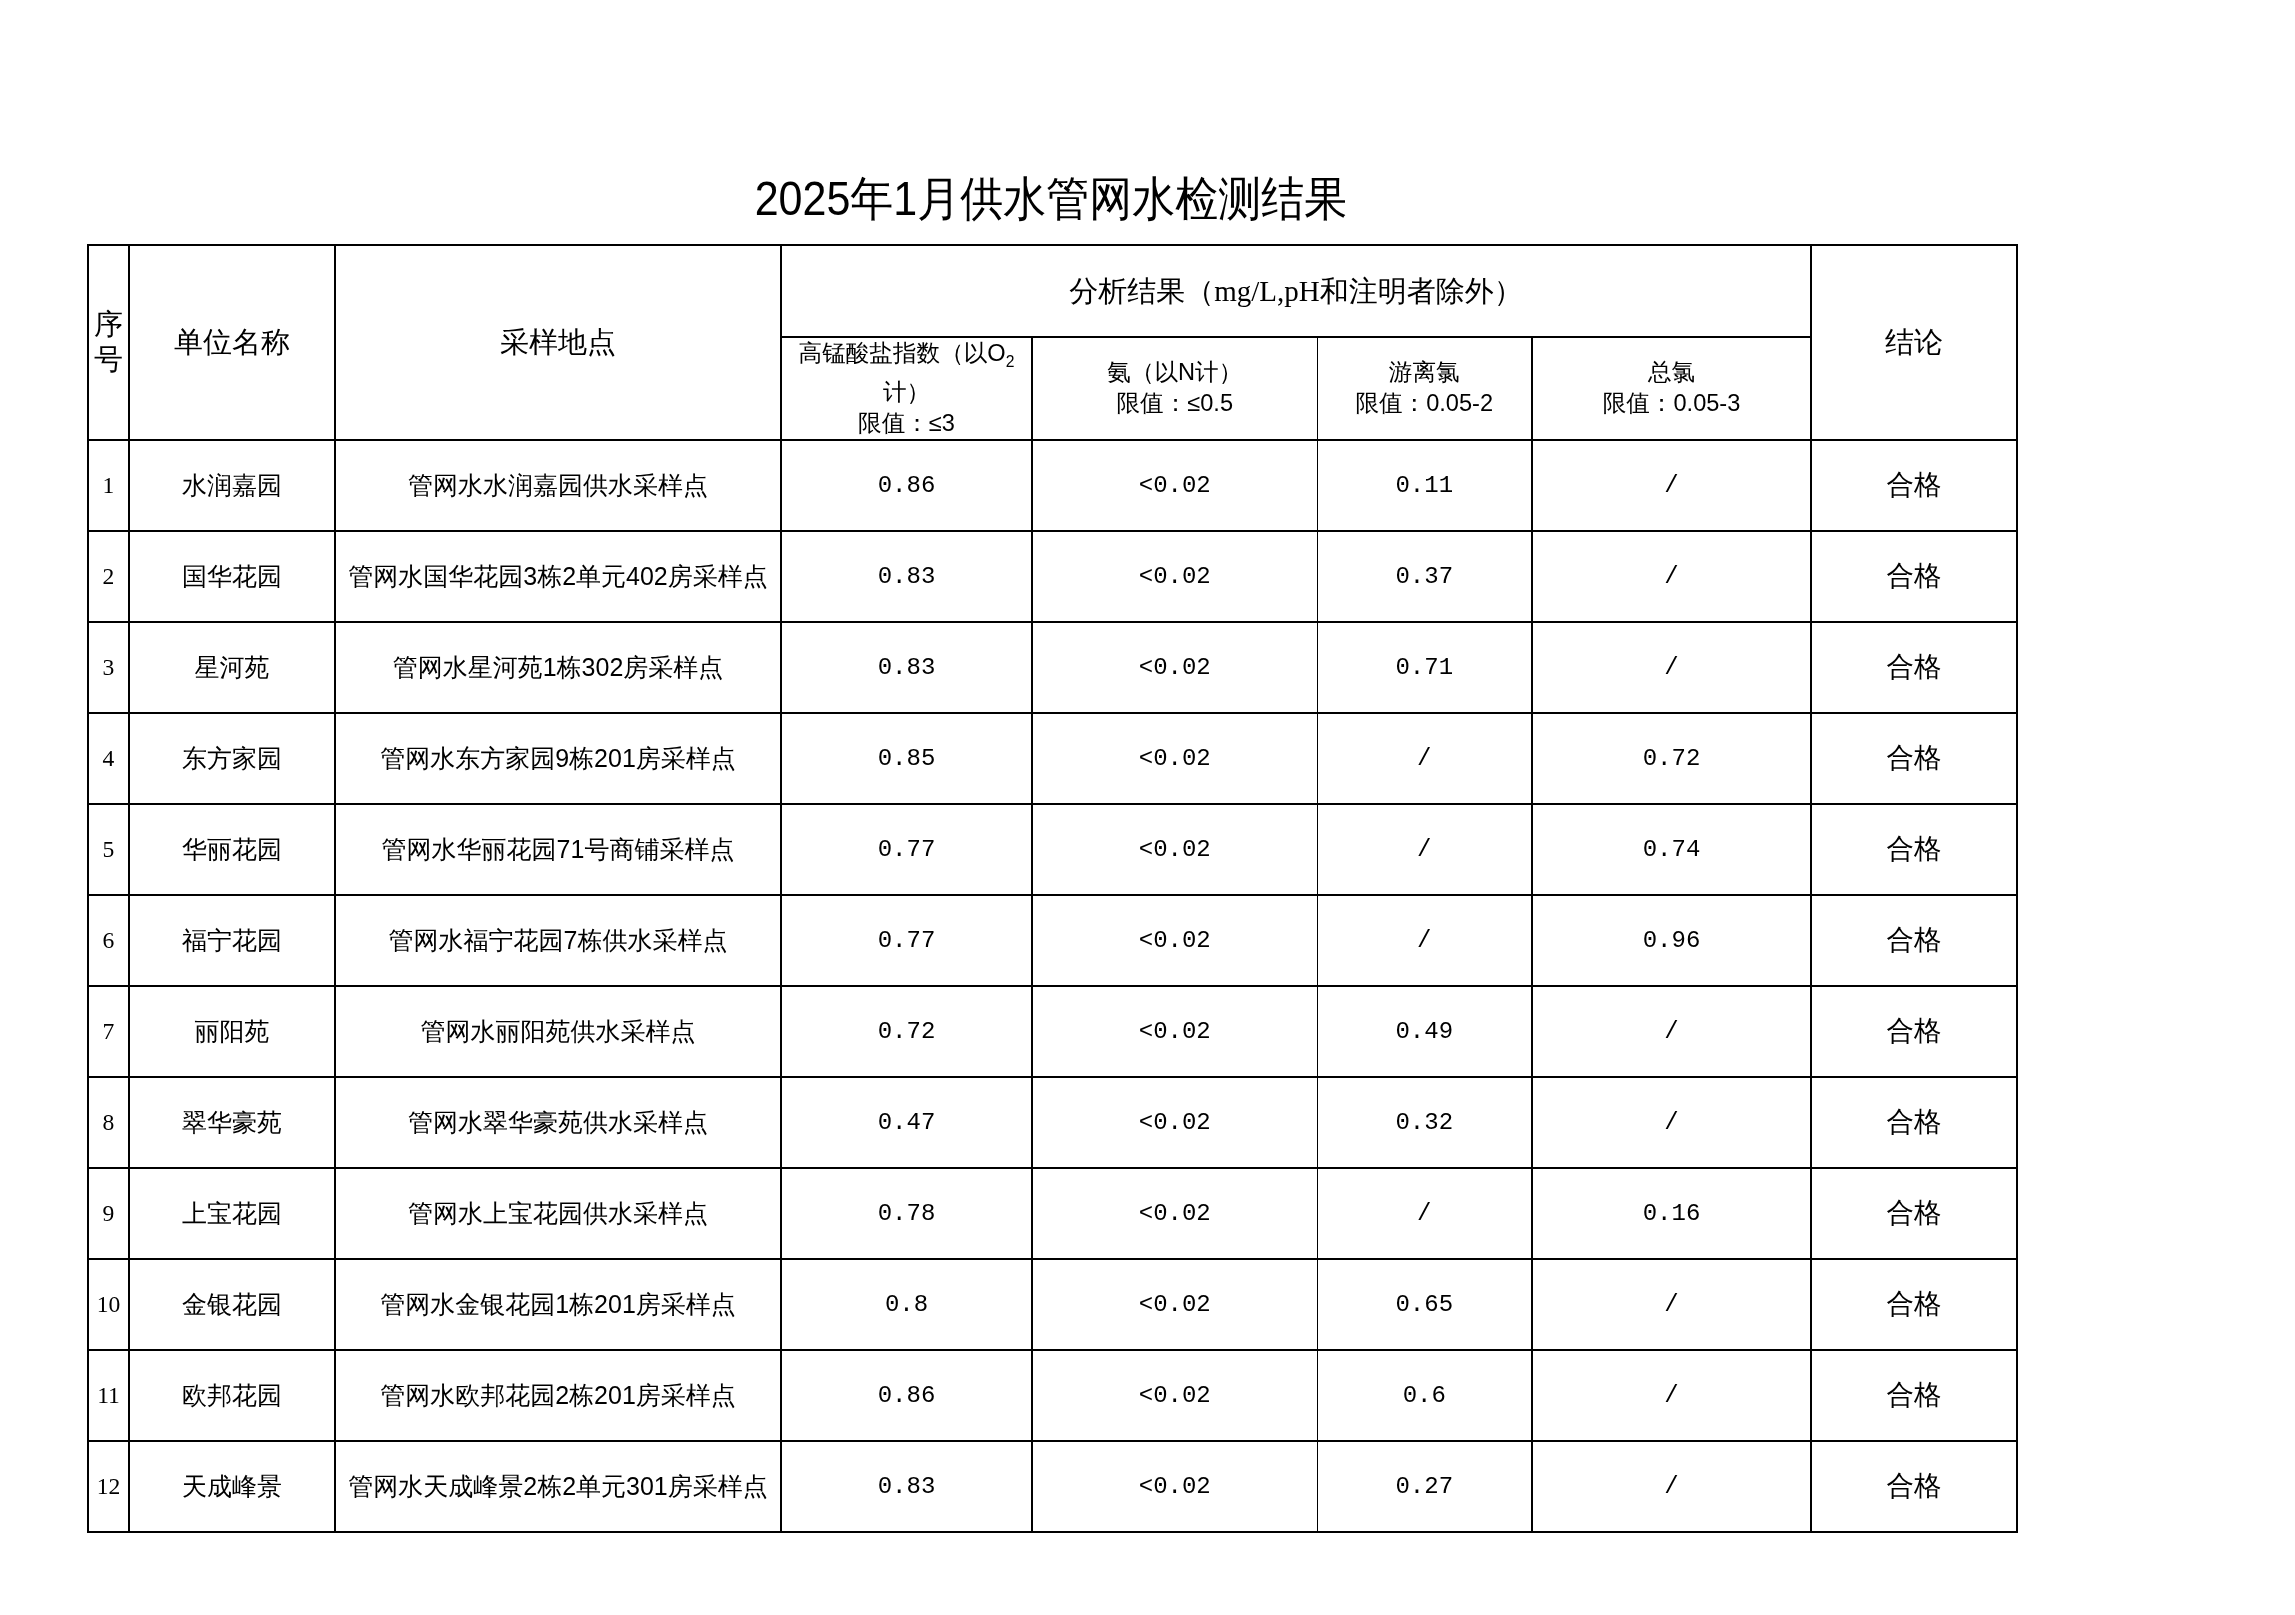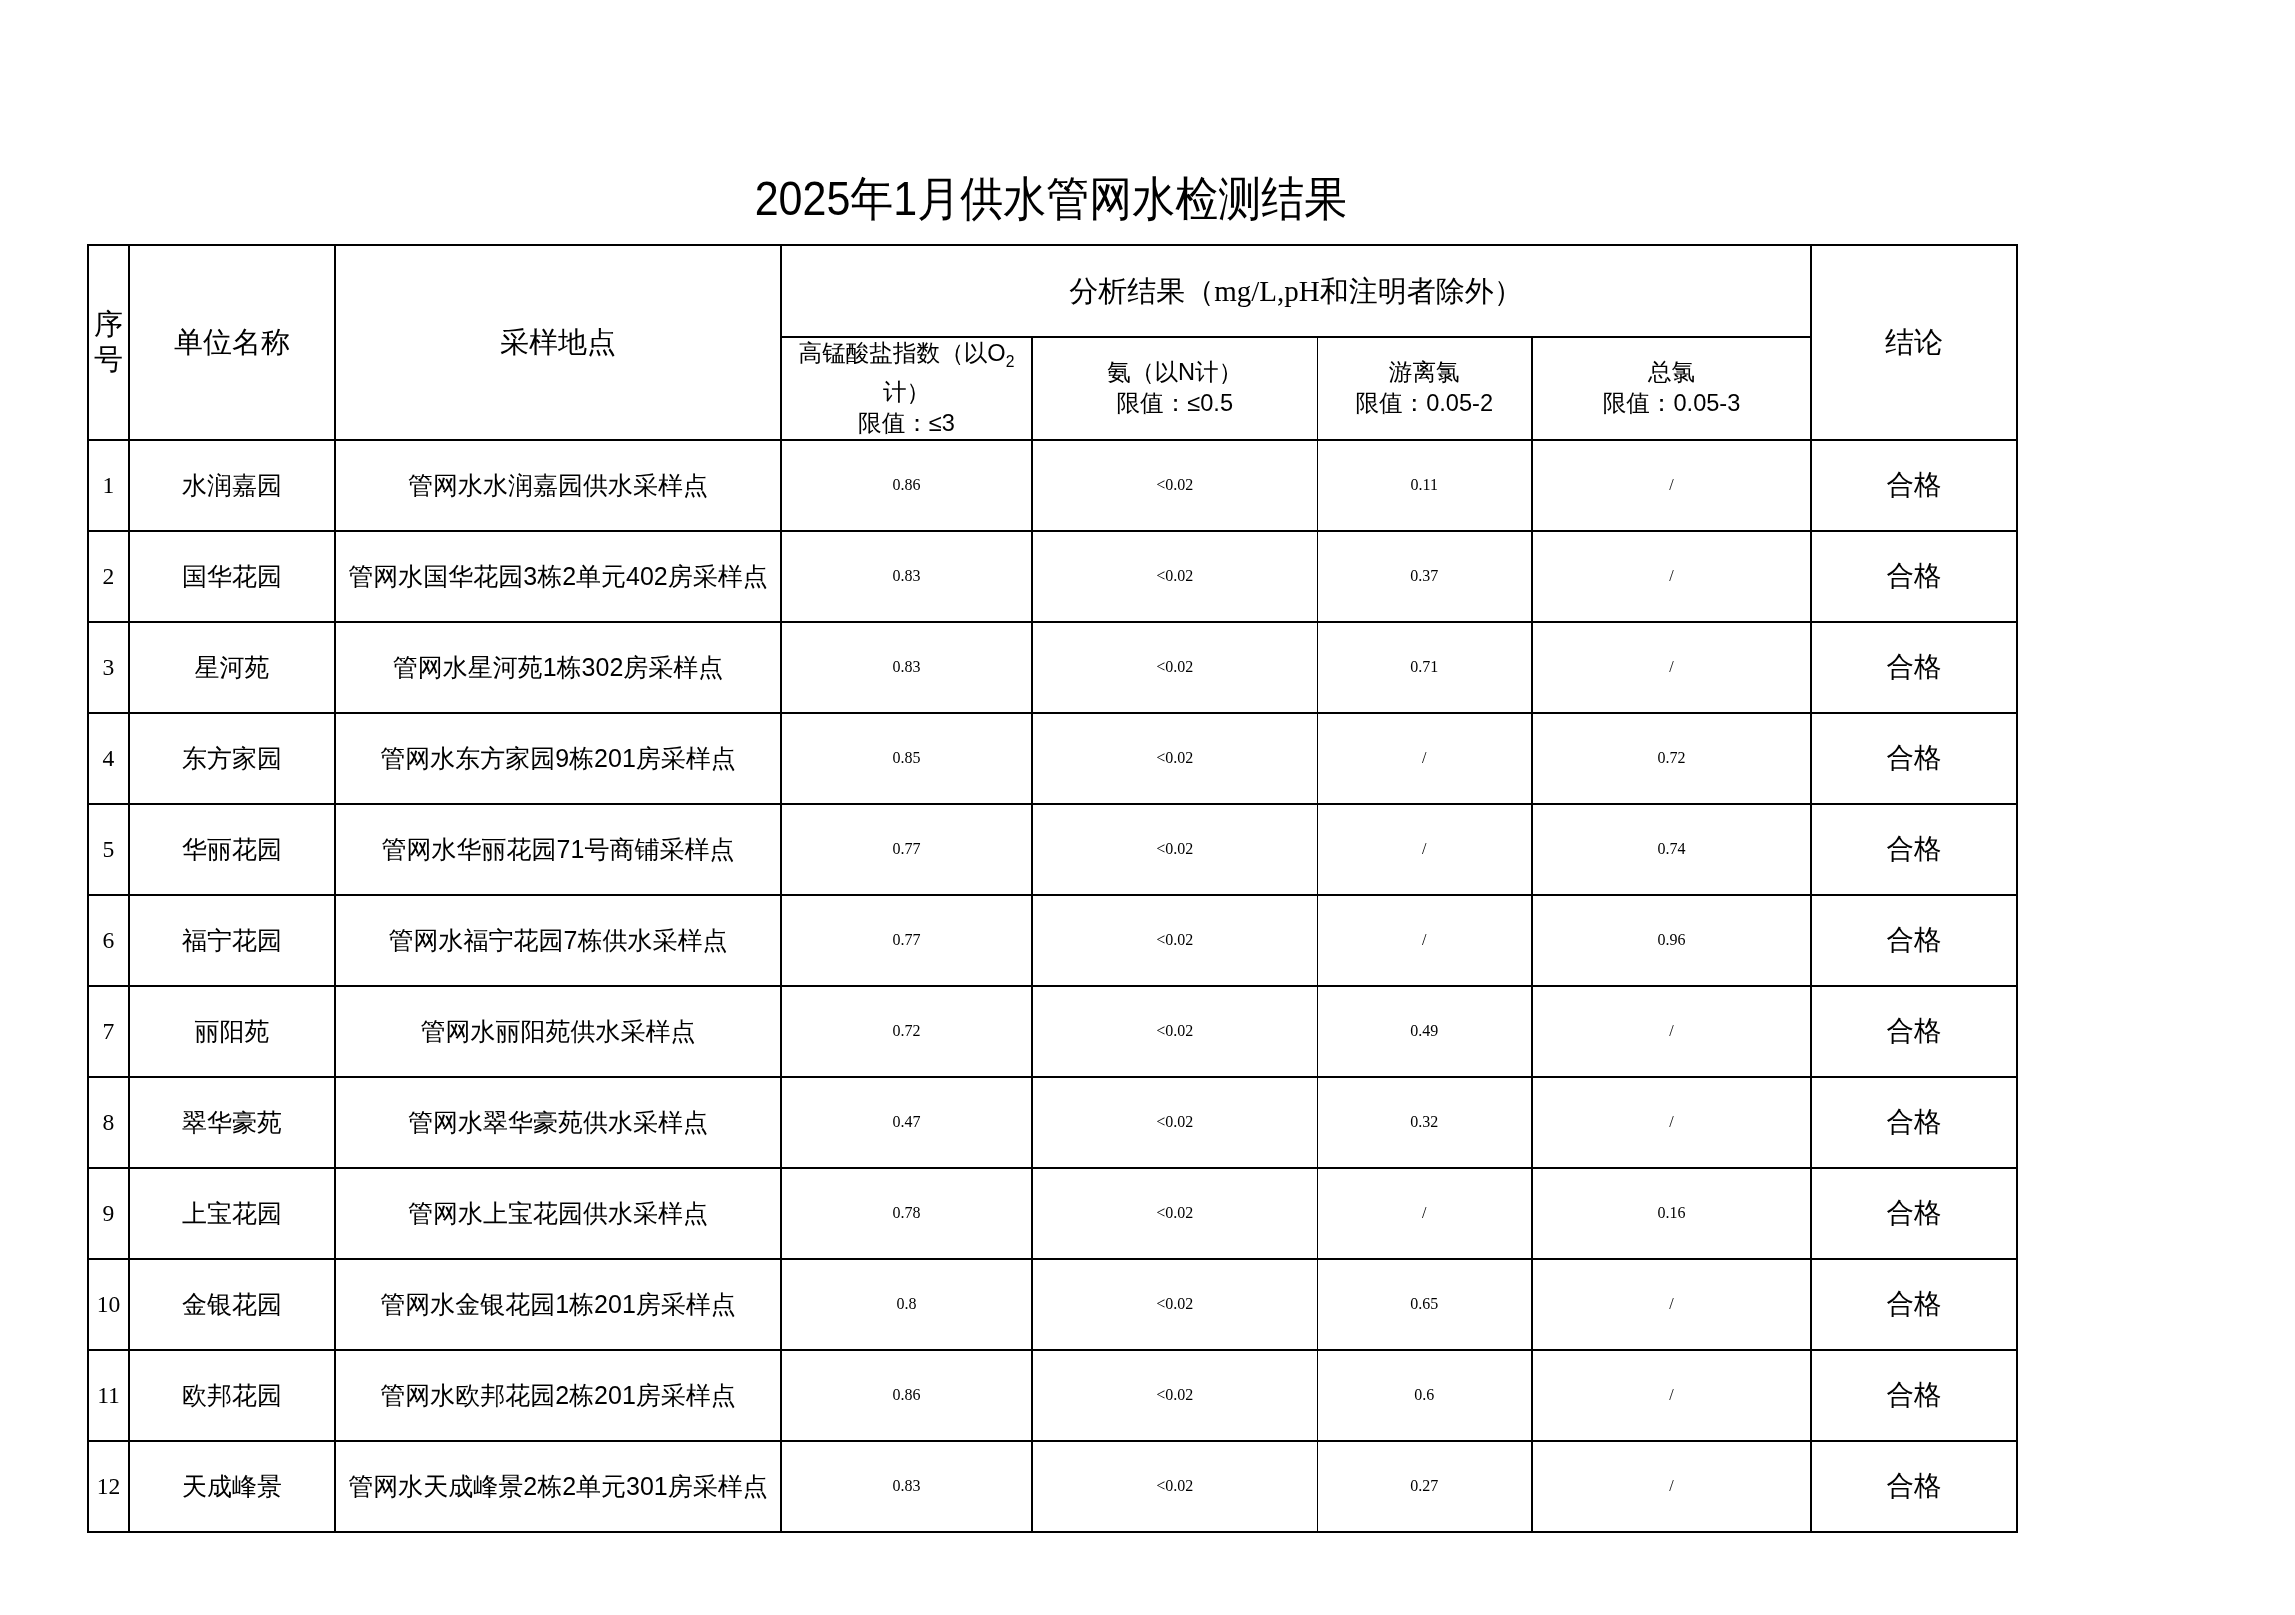--- a/index.html
+++ b/index.html
@@ -73,22 +73,22 @@
     td.seq {
       font-size: 23.6px;
       font-family: "Liberation Serif", "DejaVu Serif", serif;
     }
     td.cn {
       font-family: "Liberation Sans", "DejaVu Sans", sans-serif;
       font-size: 25px;
       margin-top: 8px;
     }
     td.num {
-      font-family: Liberation Serif, serif;
-      font-size: 16px;
+      font-family: Liberation Mono, monospace;
+      font-size: 24px;
     }
     td.concl {
       font-family: "DejaVu Sans", sans-serif;
       font-size: 27.5px;
       margin-left: 10px;
     }
   </style>
 </head>
 <body>
 

